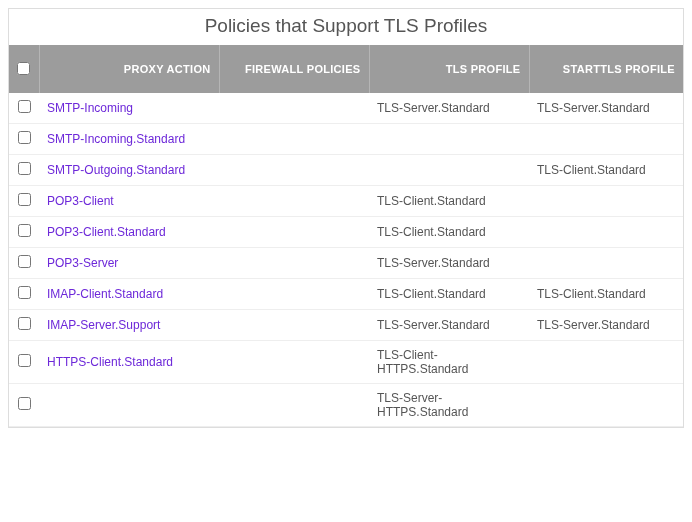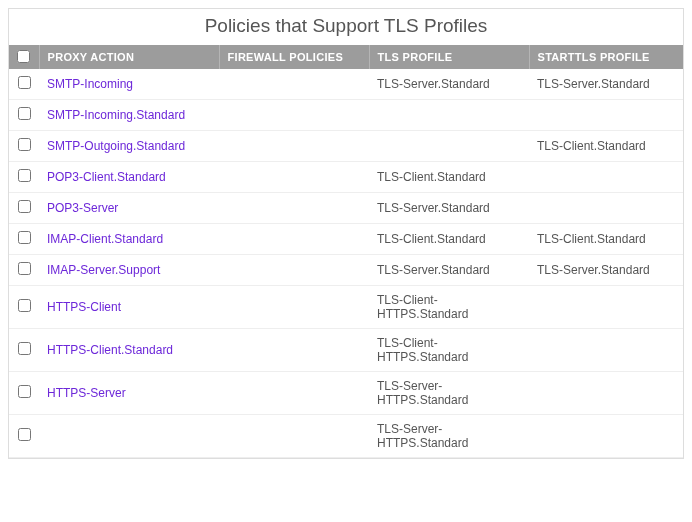--- a/index.html
+++ b/index.html
@@ -20,25 +20,25 @@
     text-align: center;
   }
   table {
     width: 100%;
     border-collapse: collapse;
     font-size: 12px;
   }
   thead th {
     background: #9c9c9c;
     color: #fff;
-    text-align: left;
+    text-align: right;
     font-weight: 700;
     font-size: 11px;
     letter-spacing: 0.3px;
-    padding: 6px 8px;
+    padding: 18px 8px;
     border-right: 1px solid #b5b5b5;
   }
   thead th:last-child { border-right: none; }
   thead th.checkcol {
     width: 30px;
     text-align: center;
     padding: 4px;
   }
   tbody td {
     padding: 7px 8px;
@@ -98,20 +98,27 @@
         </tr>
         <tr>
           <td class="checkcol"><input type="checkbox" style=""></td>
           <td><a href="#">SMTP-Outgoing.Standard</a></td>
           <td></td>
           <td></td>
           <td>TLS-Client.Standard</td>
         </tr>
         <tr>
           <td class="checkcol"><input type="checkbox" style=""></td>
+          <td><a href="#">POP3-Client</a></td>
+          <td></td>
+          <td>TLS-Client.Standard</td>
+          <td></td>
+        </tr>
+        <tr>
+          <td class="checkcol"><input type="checkbox" style=""></td>
           <td><a href="#">POP3-Client.Standard</a></td>
           <td></td>
           <td>TLS-Client.Standard</td>
           <td></td>
         </tr>
         <tr>
           <td class="checkcol"><input type="checkbox" style=""></td>
           <td><a href="#">POP3-Server</a></td>
           <td></td>
           <td>TLS-Server.Standard</td>
@@ -126,37 +133,23 @@
         </tr>
         <tr>
           <td class="checkcol"><input type="checkbox" style=""></td>
           <td><a href="#">IMAP-Server.Support</a></td>
           <td></td>
           <td>TLS-Server.Standard</td>
           <td>TLS-Server.Standard</td>
         </tr>
         <tr>
           <td class="checkcol"><input type="checkbox" style=""></td>
-          <td><a href="#">HTTPS-Client</a></td>
-          <td></td>
-          <td>TLS-Client-HTTPS.Standard</td>
-          <td></td>
-        </tr>
-        <tr>
-          <td class="checkcol"><input type="checkbox" style=""></td>
           <td><a href="#">HTTPS-Client.Standard</a></td>
           <td></td>
           <td>TLS-Client-HTTPS.Standard</td>
-          <td></td>
-        </tr>
-        <tr>
-          <td class="checkcol"><input type="checkbox" style=""></td>
-          <td><a href="#">HTTPS-Server</a></td>
-          <td></td>
-          <td>TLS-Server-HTTPS.Standard</td>
           <td></td>
         </tr>
         <tr>
           <td class="checkcol"><input type="checkbox" style=""></td>
           <td></td>
           <td></td>
           <td>TLS-Server-HTTPS.Standard</td>
           <td></td>
         </tr>
       </tbody>

